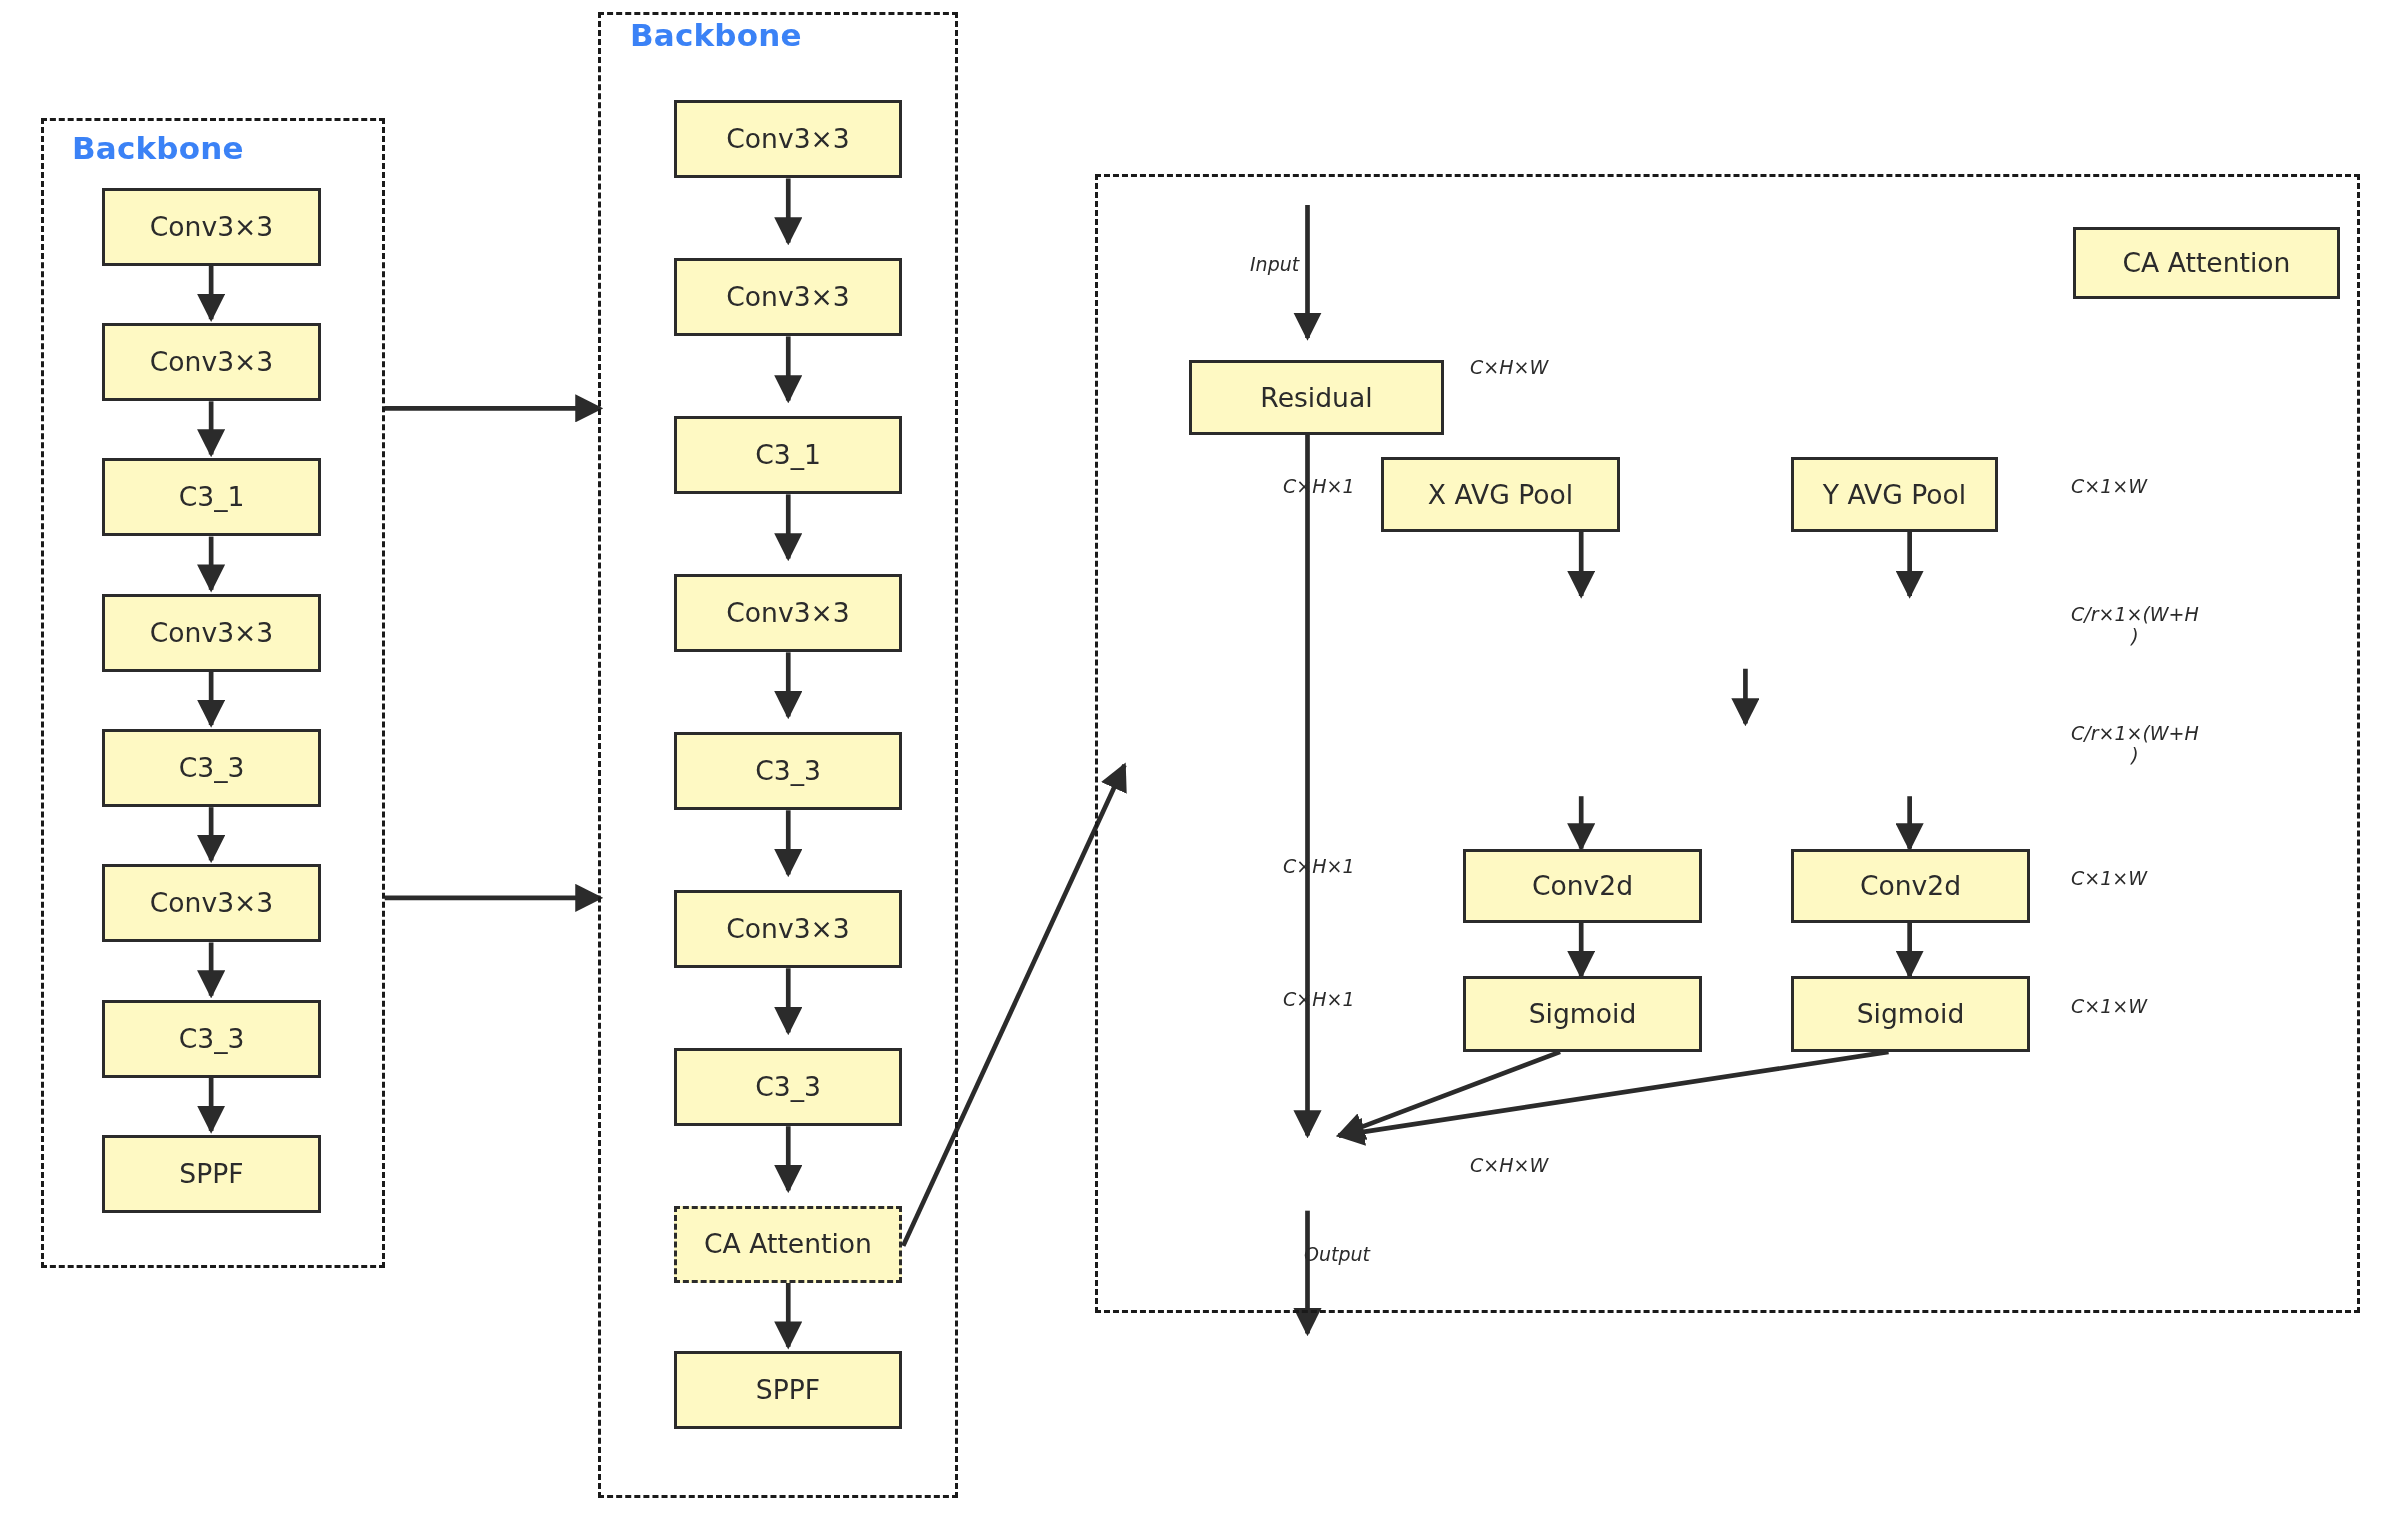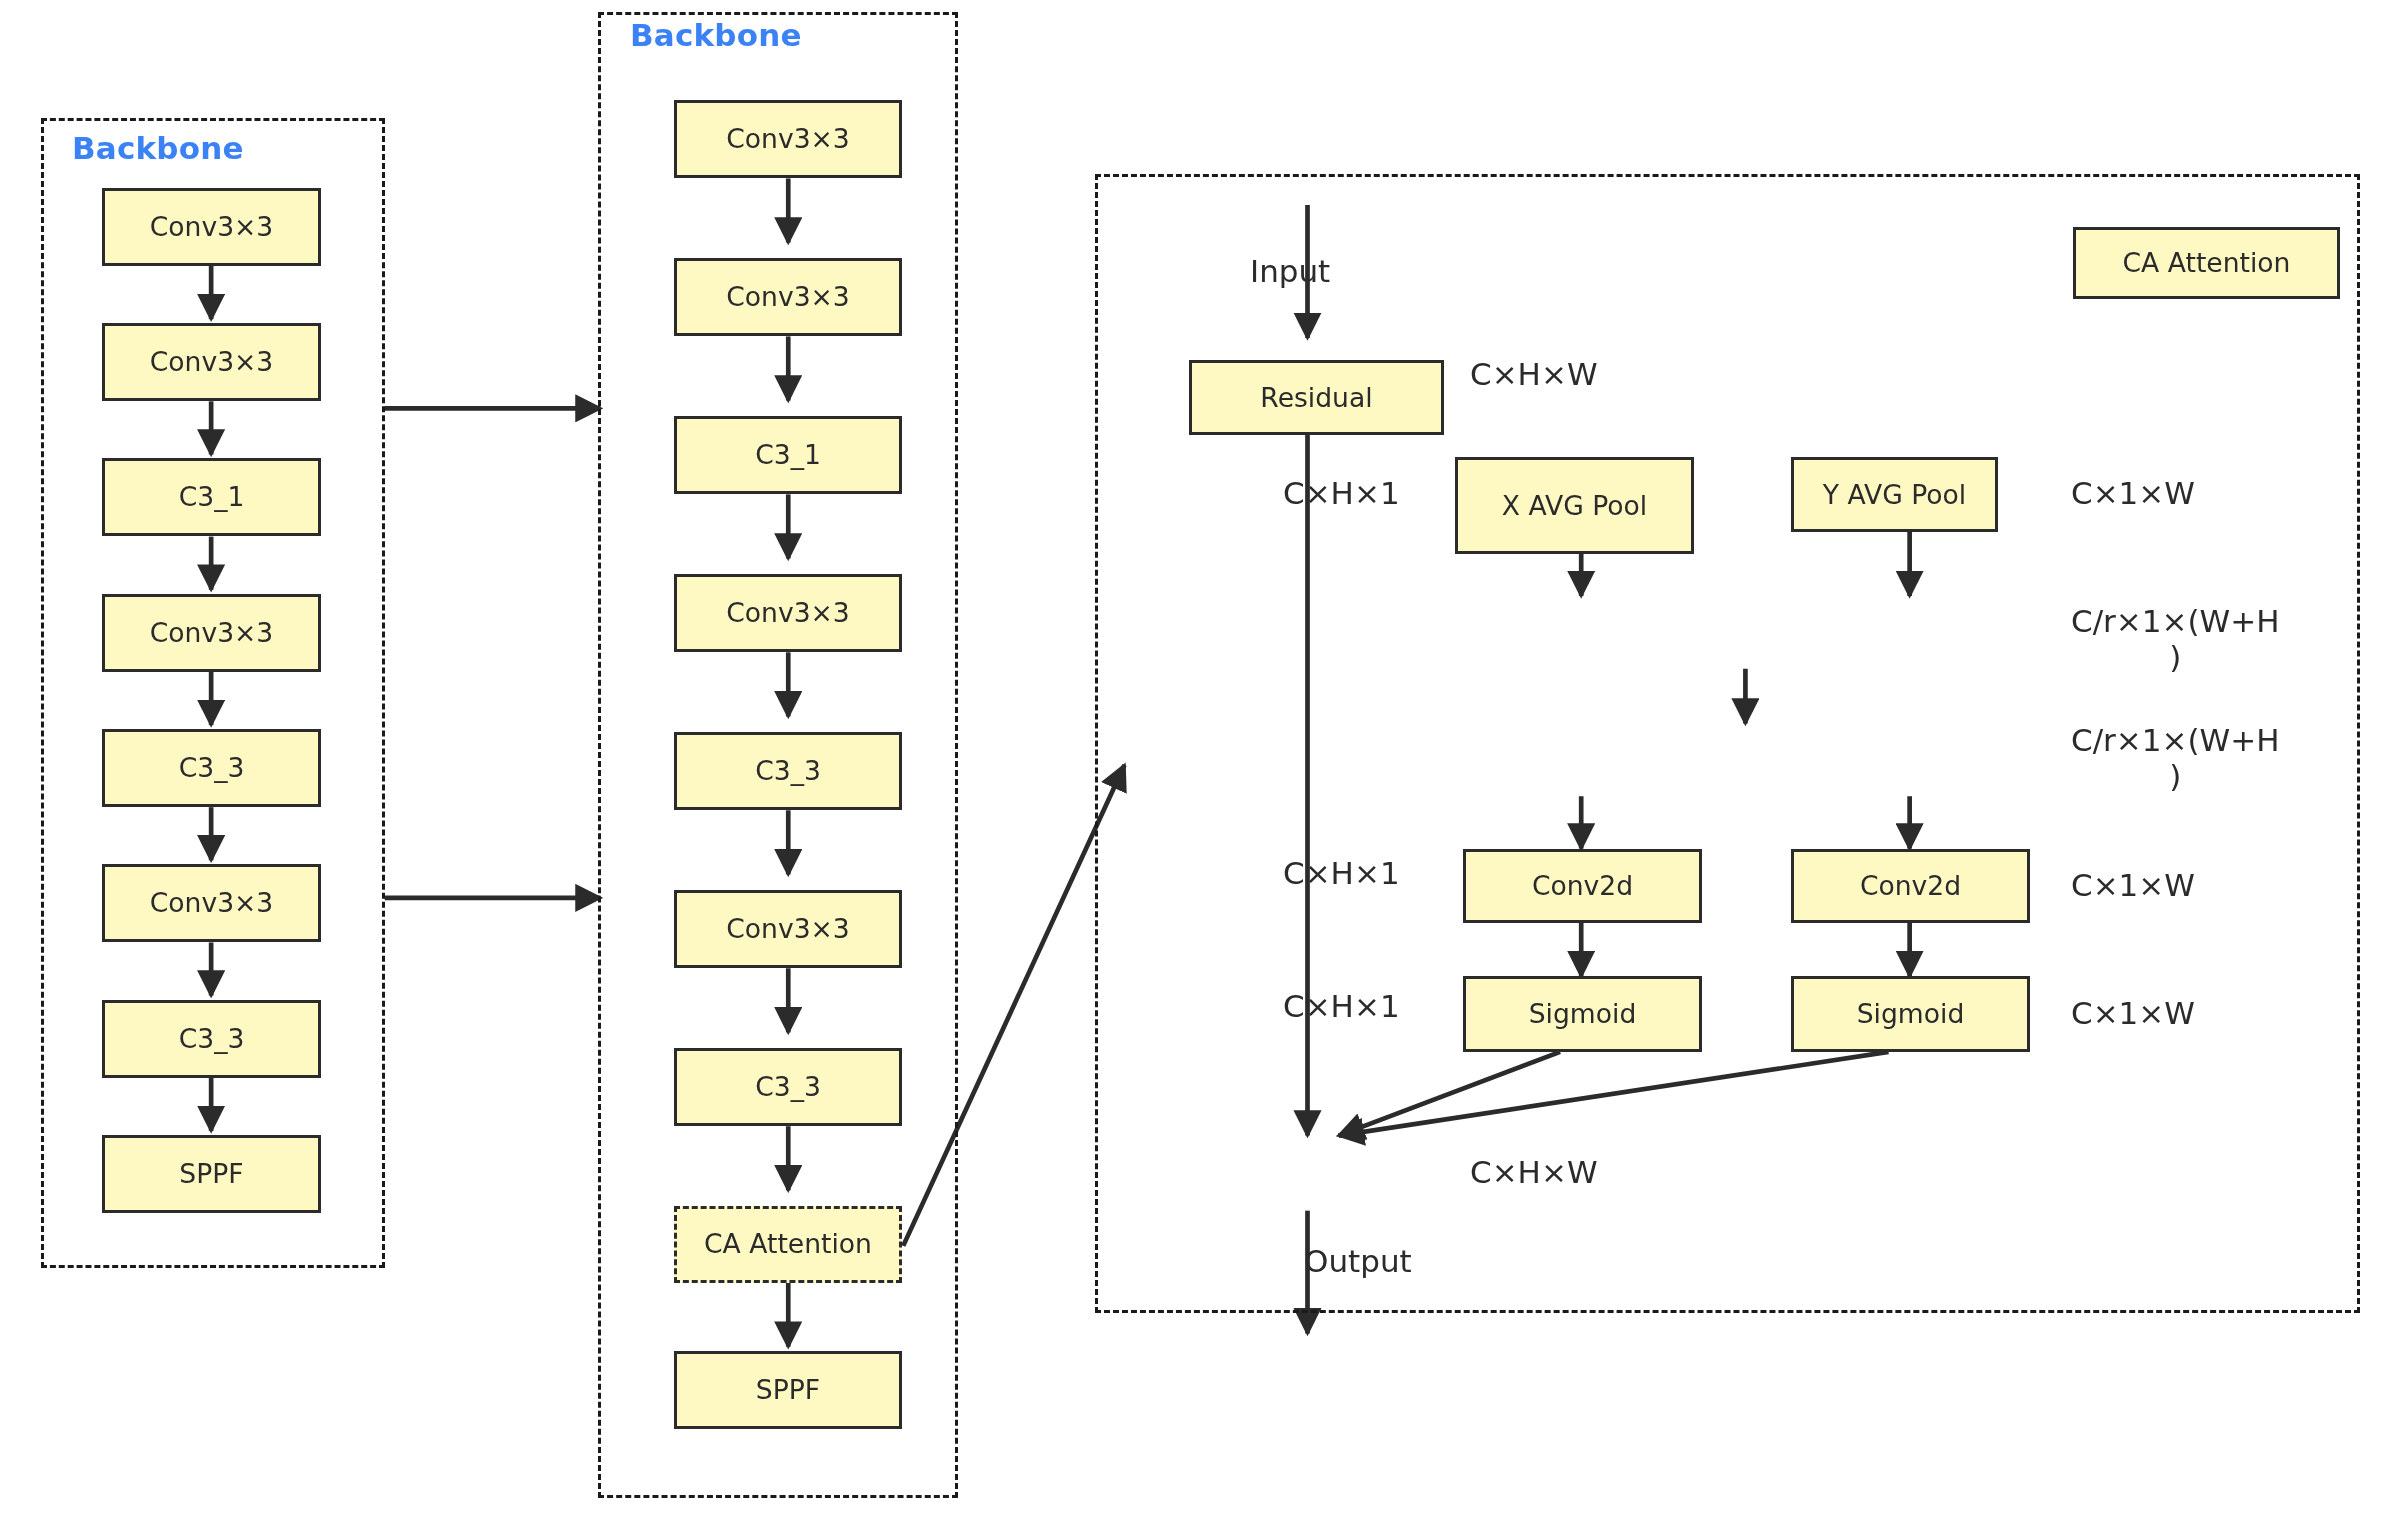--- a/index.html
+++ b/index.html
@@ -54,24 +54,25 @@
     white-space: nowrap;
   }
   .node.caattn {
     border: 3.1px dashed #2b2b2b;
     white-space: normal;
     line-height: 1.15;
   }
   
   .label {
     position: absolute;
-    font-size: 31px;
+    font-size: 19px;
     color: #2b2b2b;
     white-space: pre;
     line-height: 1.15;
+    font-style: italic;
   }
   
   #wires {
     position: absolute;
     left: 0;
     top: 0;
     width: 2389px;
     height: 1533px;
     pointer-events: none;
   }
@@ -179,21 +180,21 @@
     <span>CA Attention</span>
   </div>
 
   <div class="label" style="left:1250px; top:254px;">Input</div>
 
   <div class="node" style="left:1189px; top:320px; width:255px; height:75px;margin-top:40px;">Residual</div>
   <div class="label" style="left:1470px; top:357px;">C×H×W</div>
 
   <div class="label" style="left:1283px; top:476px;">C×H×1</div>
 
-  <div class="node" style="left:1455px; top:457px; width:239px; height:97px;">X AVG Pool</div>
+  <div class="node" style="left:1381px; top:457px; width:239px; height:75px;">X AVG Pool</div>
   <div class="node" style="left:1791px; top:457px; width:207px; height:75px;">Y AVG Pool</div>
   <div class="label" style="left:2071px; top:476px;">C×1×W</div>
 
   <div class="label" style="left: 2071px; top: 604px; text-align: center; white-space: pre-line;">C/r×1×(W+H
 )</div>
 
   <div class="label" style="left: 2071px; top: 723px; text-align: center; white-space: pre-line;">C/r×1×(W+H
 )</div>
 
   <div class="label" style="left:1283px; top:856px;">C×H×1</div>

